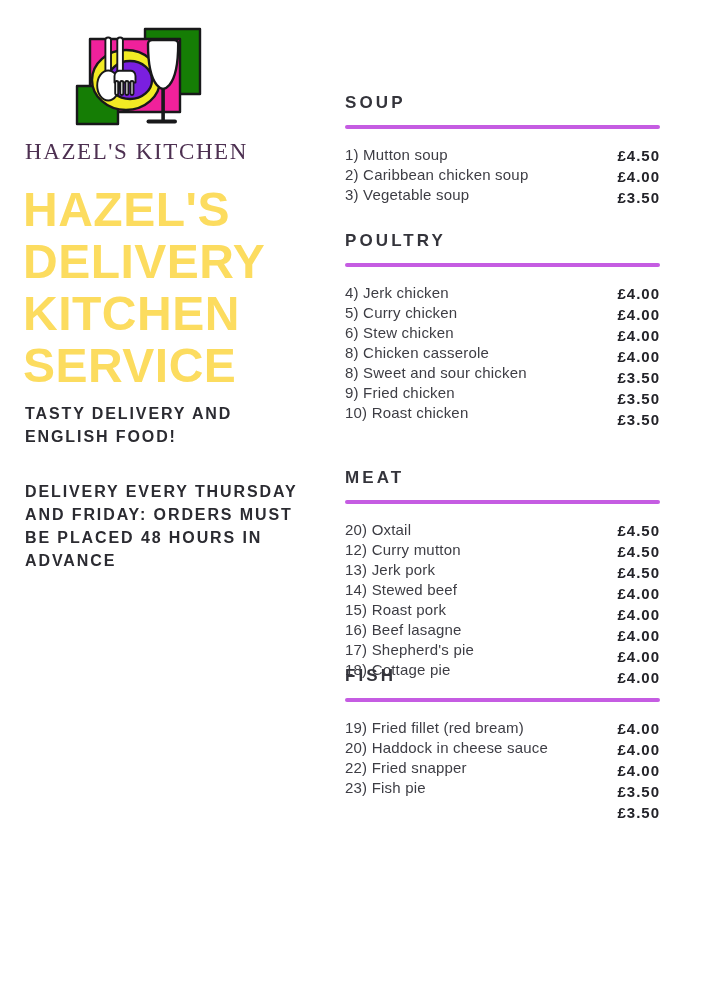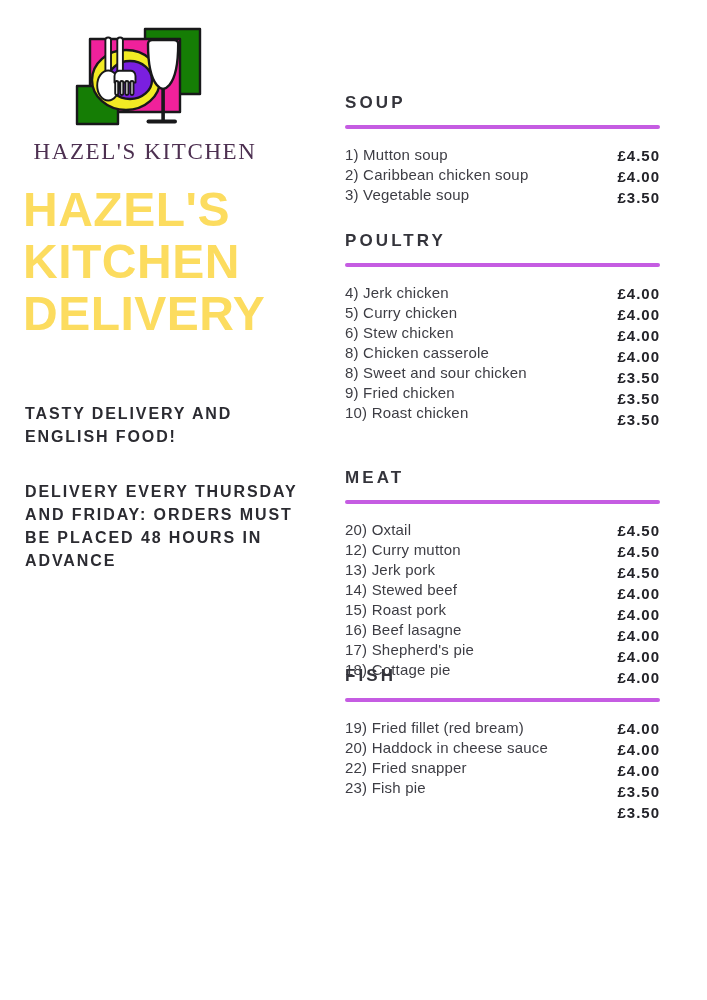--- a/index.html
+++ b/index.html
@@ -16,21 +16,21 @@
   .c-yellow{fill:var(--lg-yellow);}
   .c-purple{fill:var(--lg-purple);}
   .c-white{fill:#ffffff;}
   .c-dark{fill:var(--lg-outline);}
   .outl{stroke:var(--lg-outline);stroke-width:2.4;stroke-linejoin:round;}
   .outl-thin{stroke:var(--lg-outline);stroke-width:1.9;stroke-linejoin:round;}
 
   .brand{
     position:absolute;left:25px;top:139px;width:240px;
     font-family:"Liberation Serif",serif;font-size:23px;letter-spacing:1.6px;
-    color:#4d3051;white-space:nowrap;text-align:center;
+    color:#4d3051;white-space:nowrap;
   }
   .hero-title{
     position:absolute;left:23px;top:184px;width:310px;
     font-size:48px;line-height:52px;font-weight:700;letter-spacing:0.5px;
   }
   .tagline{
     position:absolute;left:25px;top:402px;width:278px;
     font-size:16px;line-height:23px;font-weight:700;letter-spacing:1.9px;color:#2b2b31;
   }
   .note{
@@ -88,22 +88,23 @@
     <rect class="c-white outl-thin" x="45.2" y="57" width="3" height="14" rx="1.4"></rect>
     <rect class="c-white outl-thin" x="50.3" y="57" width="3" height="14" rx="1.4"></rect>
     <rect class="c-white outl-thin" x="55.4" y="57" width="3" height="14" rx="1.4"></rect>
     <rect class="c-white outl-thin" x="60.5" y="57" width="3" height="14" rx="1.4"></rect>
   </svg>
 
   <div class="brand">HAZEL'S KITCHEN</div>
 
   <div class="hero-title" style="color: rgb(252, 220, 95);">
     <div>HAZEL'S</div>
+    <div>DELIVERY</div>
     <div>KITCHEN</div>
-    <div>DELIVERY</div>
+    <div>SERVICE</div>
   </div>
 
   <div class="tagline">TASTY DELIVERY AND ENGLISH FOOD!</div>
 
   <div class="note">DELIVERY EVERY THURSDAY AND FRIDAY: ORDERS MUST BE PLACED 48 HOURS IN ADVANCE</div>
 
   <div class="menu">
   <div class="section s0">
     <div class="section-header">SOUP</div>
     <div class="divider" style="background: rgb(197, 92, 226);"></div>

